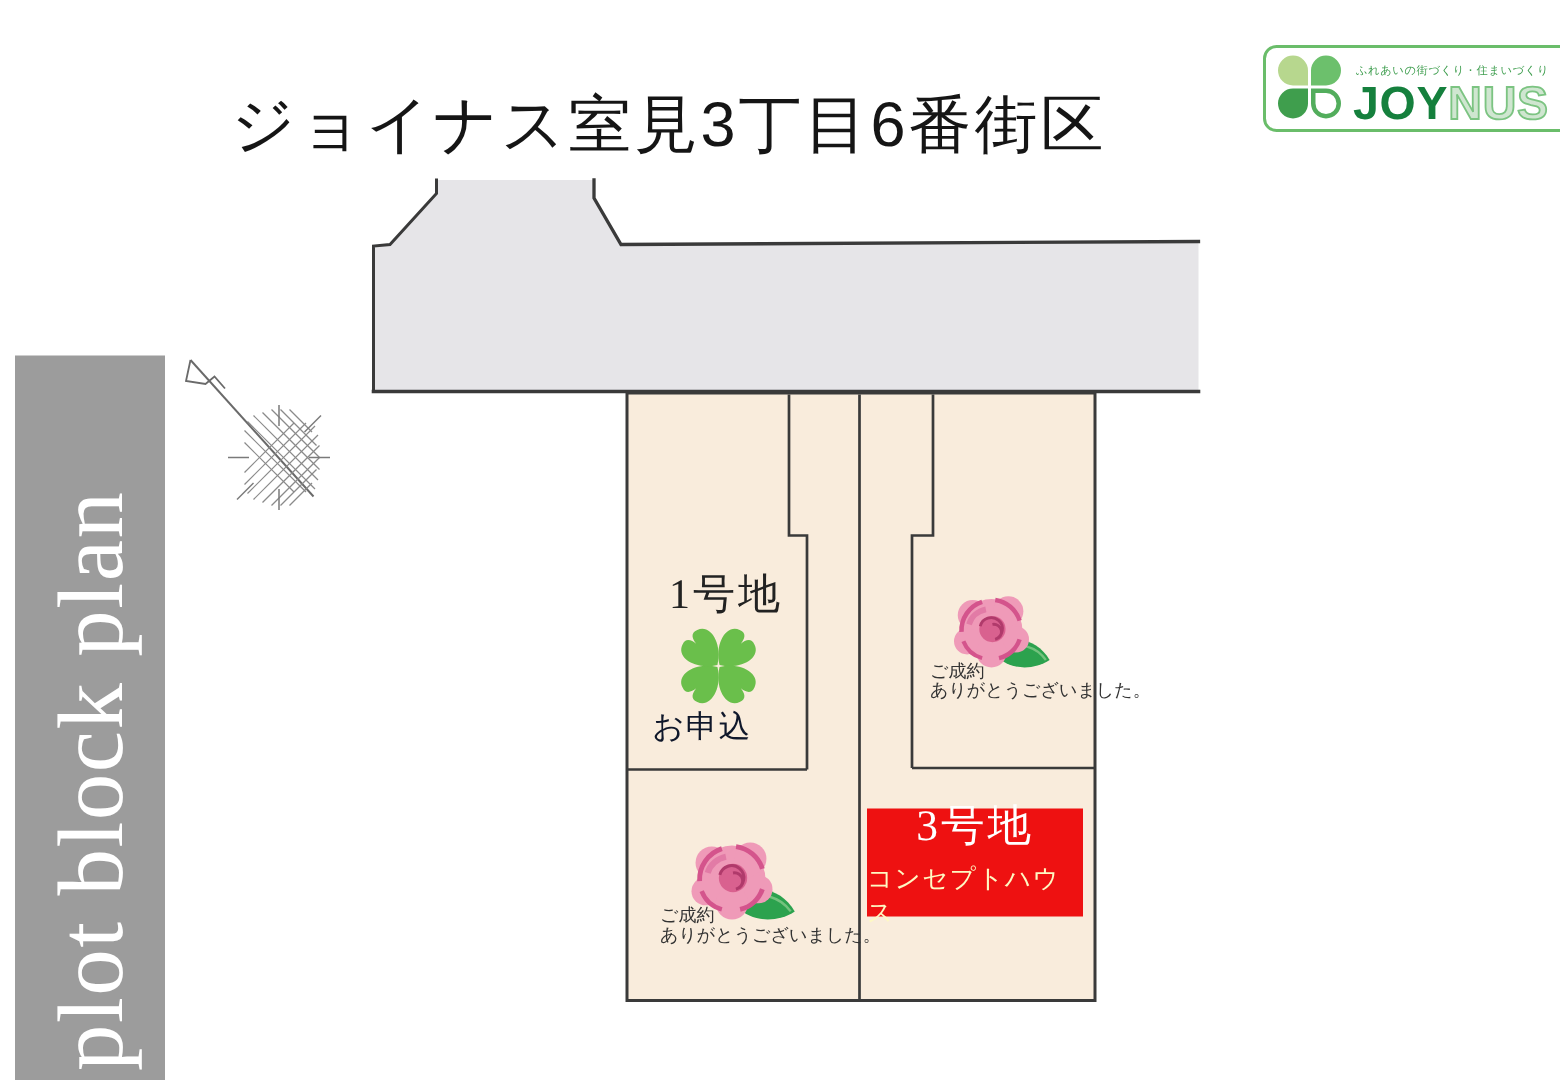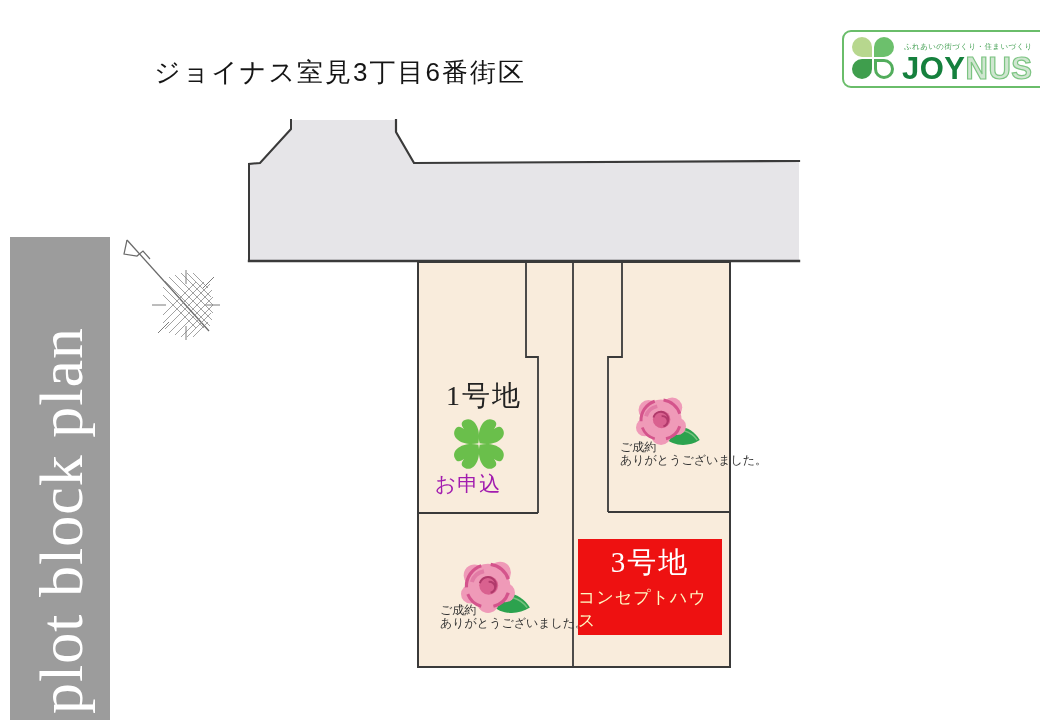--- a/index.html
+++ b/index.html
@@ -4,21 +4,21 @@
 <style>
   html,body{margin:0;padding:0;}
   body{
     width:1040px;height:720px;position:relative;overflow:hidden;
     background:#ffffff;
     font-family:"Liberation Sans", sans-serif;
   }
   
   .page-title{
     position:absolute;left:154px;top:55px;
-    font-size:26px;letter-spacing:2px;color:#151515;
+    font-size:42px;letter-spacing:2px;color:#151515;
     font-family:"Liberation Sans", sans-serif;
   }
   
   .logo{
     position:absolute;left:842px;top:30px;width:213px;height:58px;
     background:#fff;border:2px solid #6abd6a;border-radius:9px;box-sizing:border-box;
   }
   .petals{
     position:absolute;left:8px;top:5px;width:44px;height:44px;
     display:grid;grid-template-columns:20px 20px;grid-template-rows:20px 20px;gap:2px;
@@ -48,30 +48,30 @@
     font-family:"Liberation Serif", serif;
     font-size:62px;letter-spacing:1px;color:#ffffff;white-space:nowrap;
   }
   
   .lot1-name{
     position:absolute;left:418px;top:377px;width:132px;text-align:center;
     font-family:"Liberation Serif", serif;font-size:28px;letter-spacing:2px;color:#222;
   }
   .lot1-status{
     position:absolute;left:418px;top:470px;width:100px;text-align:center;
-    font-family:"Liberation Serif", serif;font-size:21px;letter-spacing:1px;color:#a21caf;
+    font-family:"Liberation Serif", serif;font-size:21px;letter-spacing:1px;color:#0f172a;
   }
   .sold-note{
     position:absolute;font-size:12px;line-height:13px;color:#333;
     font-family:Liberation Sans, sans-serif;white-space:nowrap;
   }
   .sold-note.upper-right{left:620px;top:441px;}
   .sold-note.lower-left{left:440px;top:604px;}
   .lot3-box{
-    position:absolute;left:578px;top:539px;width:144px;height:96px;background:#ee1111;
+    position:absolute;left:578px;top:539px;width:144px;height:72px;background:#ee1111;
     display:flex;flex-direction:column;align-items:center;justify-content:center;gap:3px;
   }
   .lot3-name{
     font-family:"Liberation Serif", serif;font-size:29px;letter-spacing:2px;color:#fff;
   }
   .lot3-sub{
     font-family:"Liberation Serif", serif;font-size:17px;letter-spacing:1px;color:#fef9c3;
   }
   svg{position:absolute;left:0;top:0;}
 </style>

